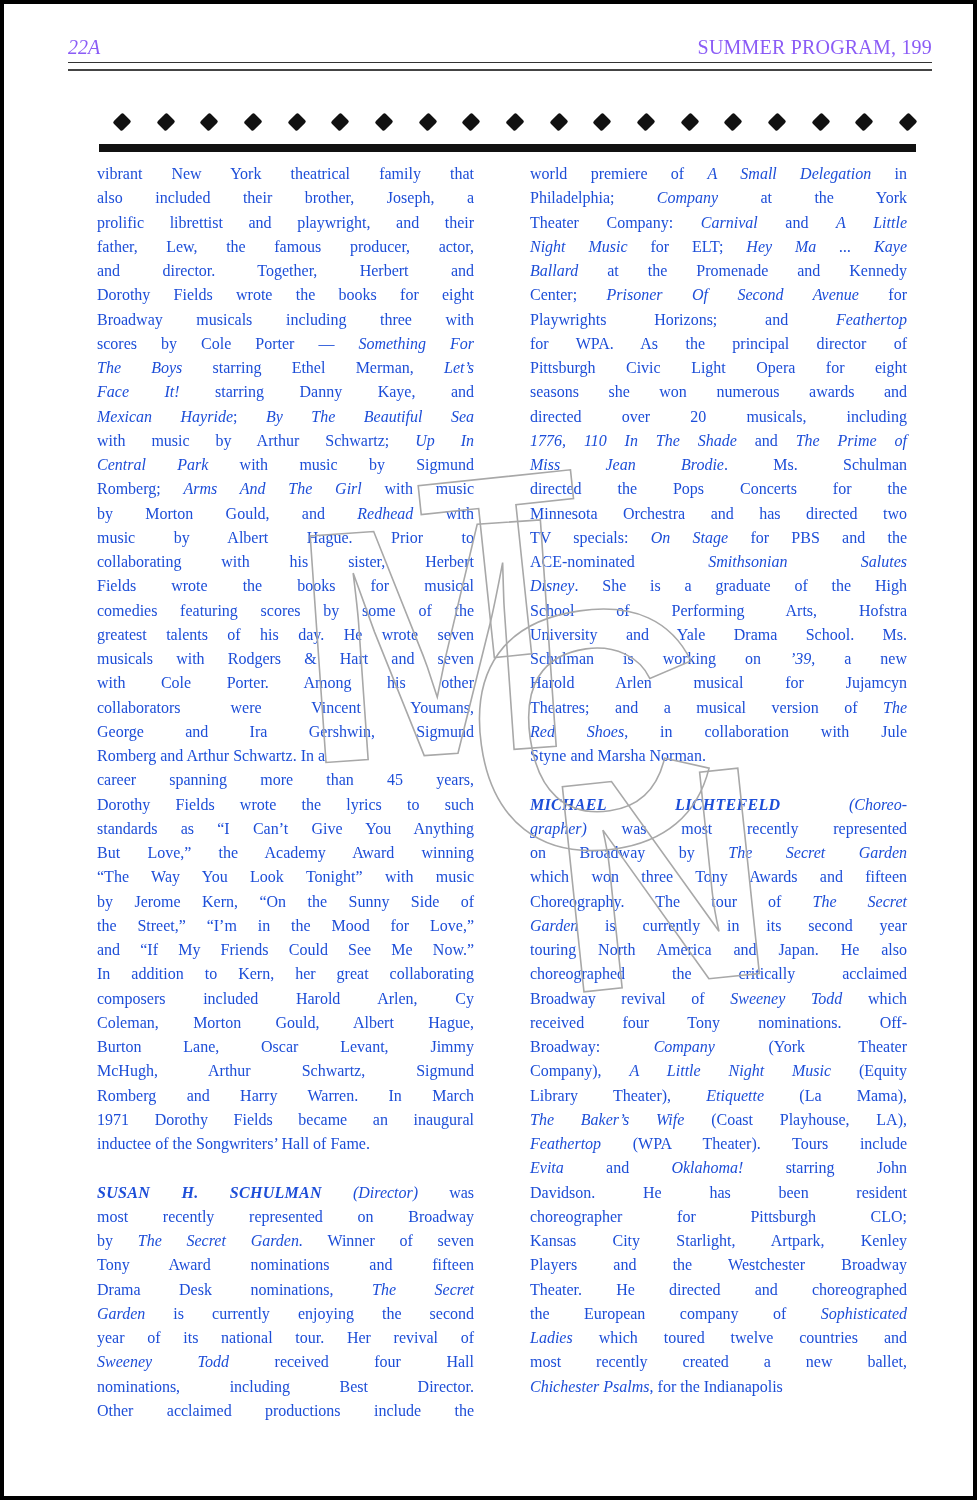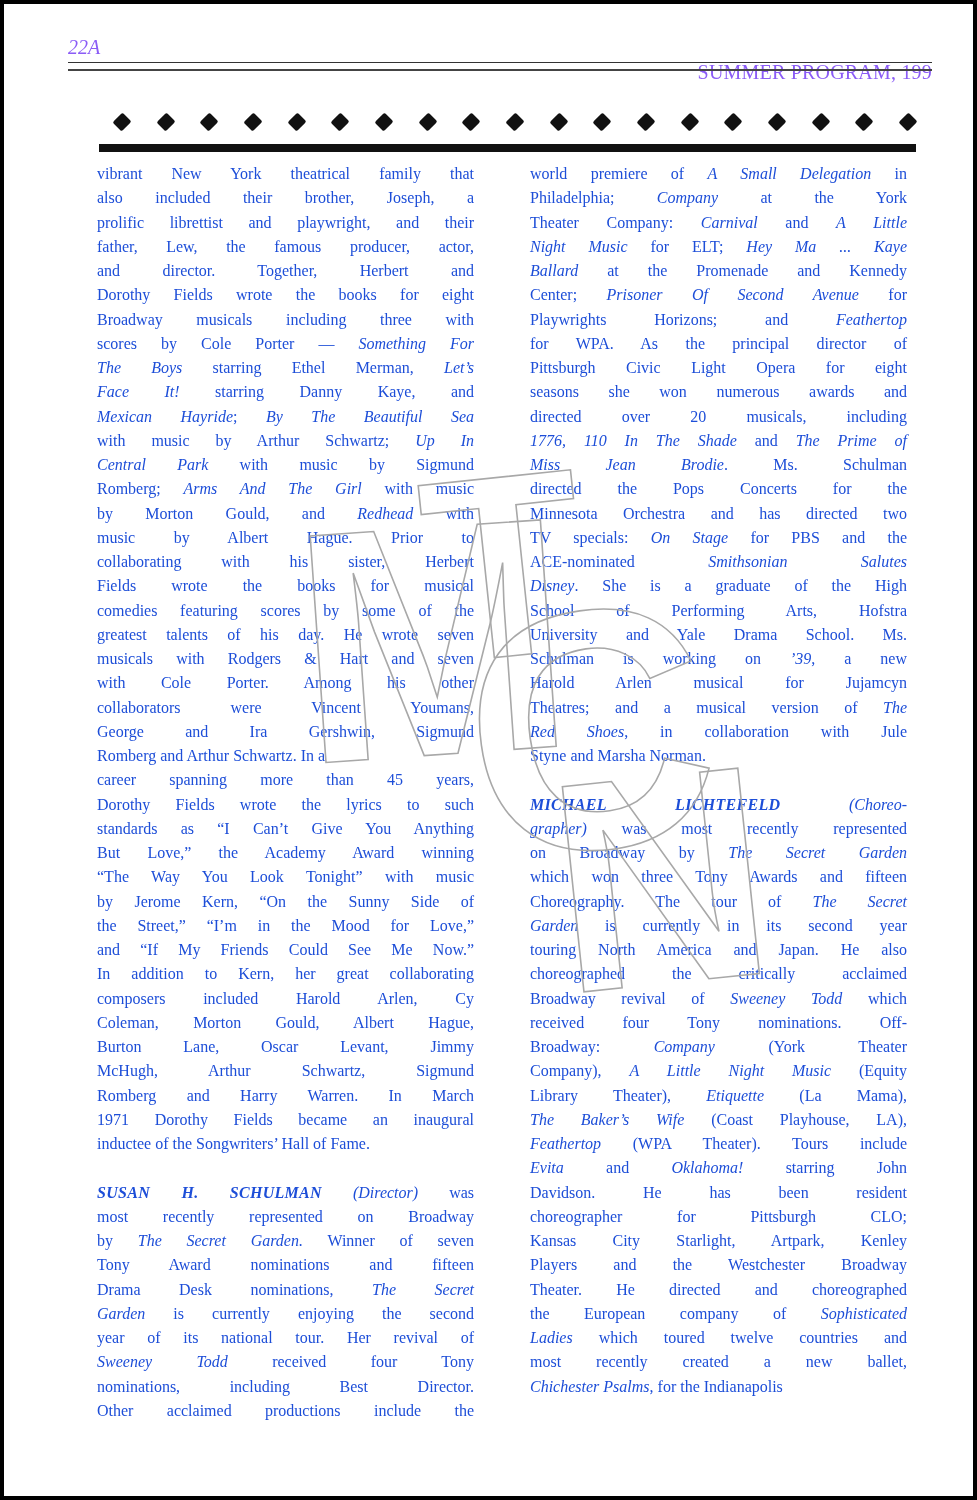--- a/index.html
+++ b/index.html
@@ -6,21 +6,21 @@
   body { width: 977px; height: 1500px; position: relative; overflow: hidden; }
   .page {
     position: absolute; left: 4px; top: 4px; width: 969px; height: 1492px;
     background: #fff; overflow: hidden;
   }
   .header {
     position: absolute; left: 64px; top: 30px; width: 864px; height: 22px;
     font-family: "Liberation Serif", serif; font-size: 20px; color: #8b5cf6;
   }
   .header .folio { position: absolute; left: 0; top: 2px; font-style: italic; }
-  .header .running { position: absolute; right: 0; top: 2px; letter-spacing: 0.2px; white-space: nowrap; margin-top: 25px; }
+  .header .running { position: absolute; right: 0; top: 2px; letter-spacing: 0.2px; white-space: nowrap; }
   .rule-1 { position: absolute; left: 64px; top: 58px; width: 864px; height: 1px; background: #333; }
   .rule-2 { position: absolute; left: 64px; top: 65px; width: 864px; height: 2px; background: #444; }
   .diamonds {
     position: absolute; left: 111px; top: 104px; width: 800px; height: 28px;
     display: flex; justify-content: space-between; align-items: center;
   }
   .diamond {
     width: 14px; height: 14px; background: #111; transform: rotate(45deg) scaleX(0.92);
     border-radius: 2px;
   }
@@ -123,21 +123,21 @@
       <div class="line"><span>1971 Dorothy Fields became an inaugural</span></div>
       <div class="line last"><span>inductee of the Songwriters’ Hall of Fame.</span></div>
       <div class="line gap"></div>
       <div class="line"><span class="b">SUSAN H. SCHULMAN</span><span> </span><span class="i">(Director)</span><span> was</span></div>
       <div class="line"><span>most recently represented on Broadway</span></div>
       <div class="line"><span>by </span><span class="i">The Secret Garden.</span><span> Winner of seven</span></div>
       <div class="line"><span>Tony Award nominations and fifteen</span></div>
       <div class="line"><span>Drama Desk nominations, </span><span class="i">The Secret</span></div>
       <div class="line"><span class="i">Garden</span><span> is currently enjoying the second</span></div>
       <div class="line"><span>year of its national tour. Her revival of</span></div>
-      <div class="line"><span class="i">Sweeney Todd</span><span> received four Tony</span></div>
+      <div class="line"><span class="i">Sweeney Todd</span><span> received four Hall</span></div>
       <div class="line"><span>nominations, including Best Director.</span></div>
       <div class="line"><span>Other acclaimed productions include the</span></div>
     </div>
   <div class="col right" id="col-right">
       <div class="line"><span>world premiere of </span><span class="i">A Small Delegation</span><span> in</span></div>
       <div class="line"><span>Philadelphia; </span><span class="i">Company</span><span> at the York</span></div>
       <div class="line"><span>Theater Company: </span><span class="i">Carnival</span><span> and </span><span class="i">A Little</span></div>
       <div class="line"><span class="i">Night Music</span><span> for ELT; </span><span class="i">Hey Ma ... Kaye</span></div>
       <div class="line"><span class="i">Ballard</span><span> at the Promenade and Kennedy</span></div>
       <div class="line"><span>Center; </span><span class="i">Prisoner Of Second Avenue</span><span> for</span></div>

